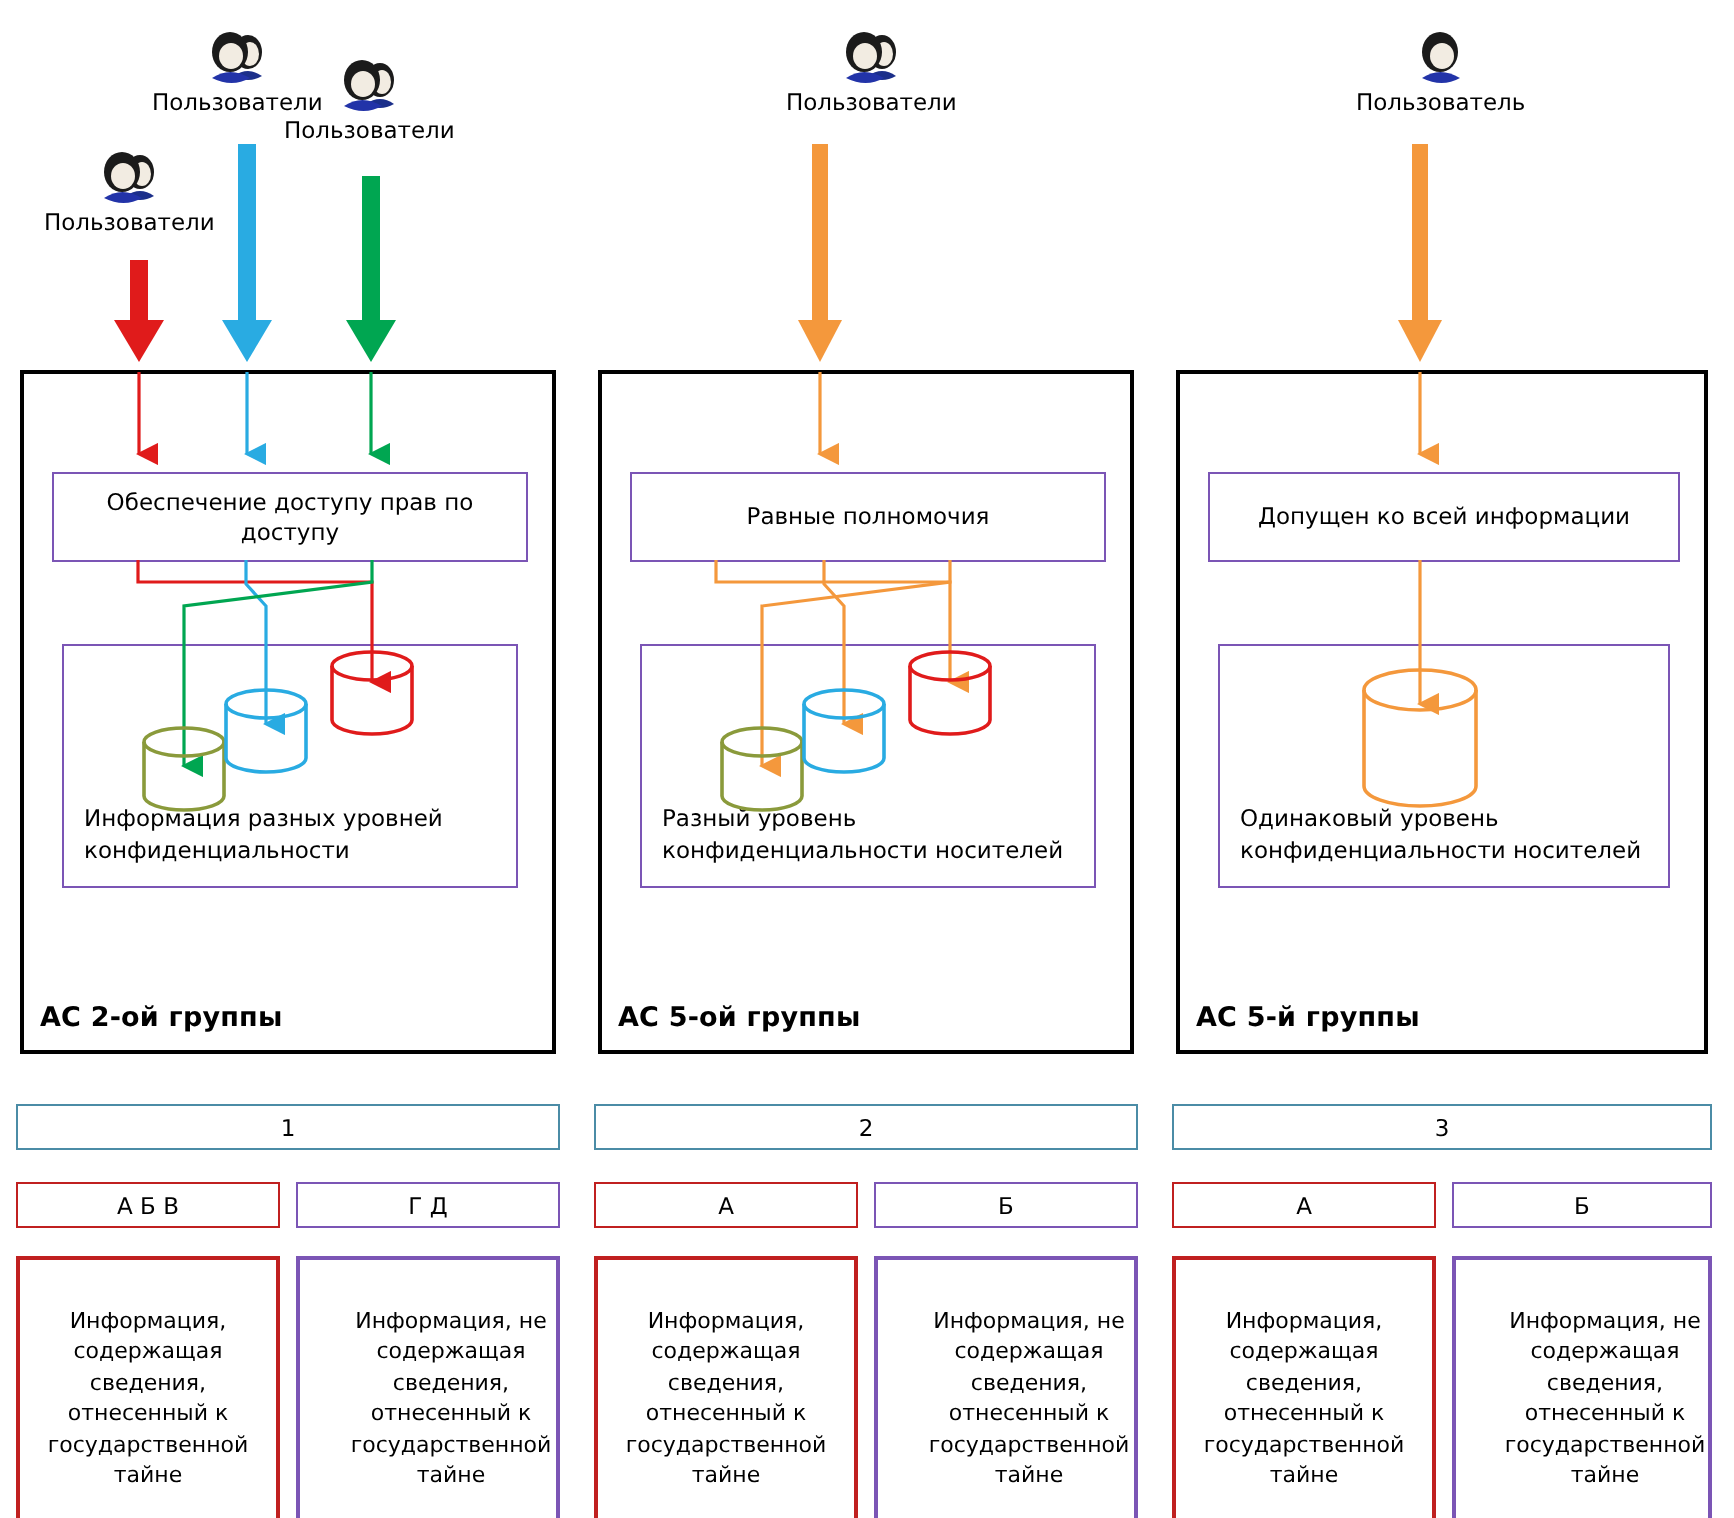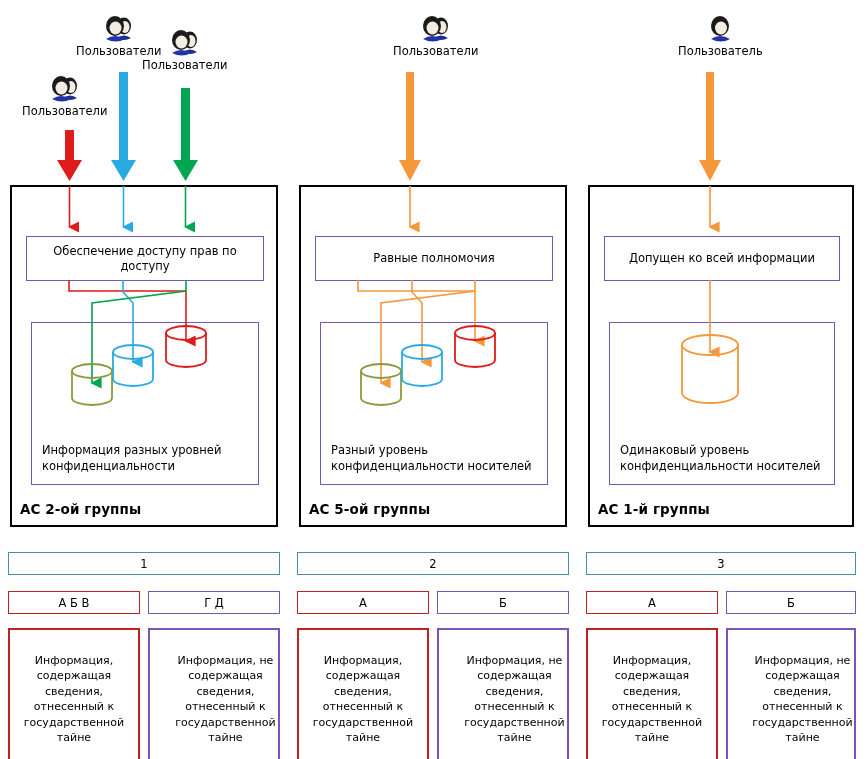--- a/index.html
+++ b/index.html
@@ -24,21 +24,21 @@
          border:2px solid #000;background:#fff;box-sizing:border-box;}
   #col3 .panel{width:266px;}
   .panel-title{position:absolute;left:8px;bottom:8px;font-size:13.5px;font-weight:bold;
                letter-spacing:.1px;white-space:nowrap;}
 
   .inner-box{position:absolute;border:1.6px solid #7b55b5;background:#fff;box-sizing:border-box;}
   .rights-box{left:14px;top:49px;width:238px;height:45px;
               display:flex;align-items:center;justify-content:center;text-align:center;}
   #col3 .rights-box{width:236px;}
   .rights-box span{font-size:11.5px;line-height:15px;padding:0 6px;}
-  .store-box{left:19px;top:135px;width:228px;height:163px;padding-left:31px;}
+  .store-box{left:19px;top:135px;width:228px;height:122px;padding-left:31px;}
   #col3 .store-box{width:226px;}
   .store-label{position:absolute;left:10px;bottom:10px;font-size:11.5px;line-height:16px;}
 
   
   .svgfull{position:absolute;left:0;top:0;width:289px;height:759px;pointer-events:none;}
 
   
   .numbox{position:absolute;left:8px;top:552px;width:272px;height:23px;
           border:1.6px solid #4b8ca6;box-sizing:border-box;background:#fff;
           display:flex;align-items:center;justify-content:center;font-size:11.5px;}
@@ -271,21 +271,21 @@
     </div>
   </div>
 
   <div class="panel">
     <div class="inner-box rights-box">
       <span>Допущен ко всей информации</span>
     </div>
     <div class="inner-box store-box">
       <div class="store-label">Одинаковый уровень конфиденциальности носителей</div>
     </div>
-    <div class="panel-title">АС 1-й группы</div>
+    <div class="panel-title">АС 5-й группы</div>
   </div>
 
   <svg class="svgfull">
     <defs>
       <marker id="ar-or3" markerWidth="7" markerHeight="7" refX="3.5" refY="6" orient="auto">
         <path d="M0,0 L7,0 L3.5,7 z" fill="#f4983c"></path>
         </marker>
     </defs>
     <g>
       <rect x="128" y="72" width="8" height="93" fill="#f4983c"></rect>

